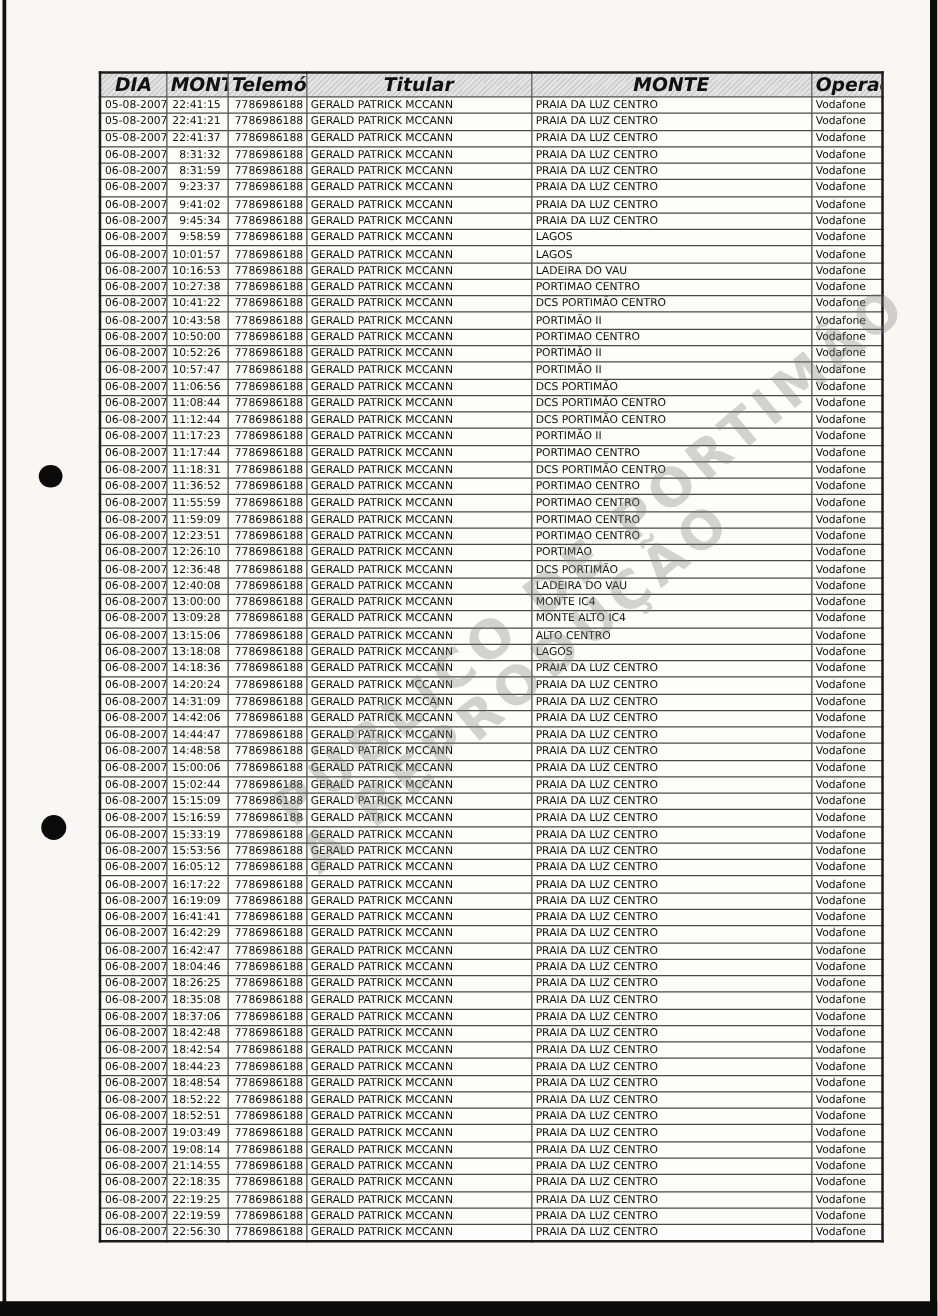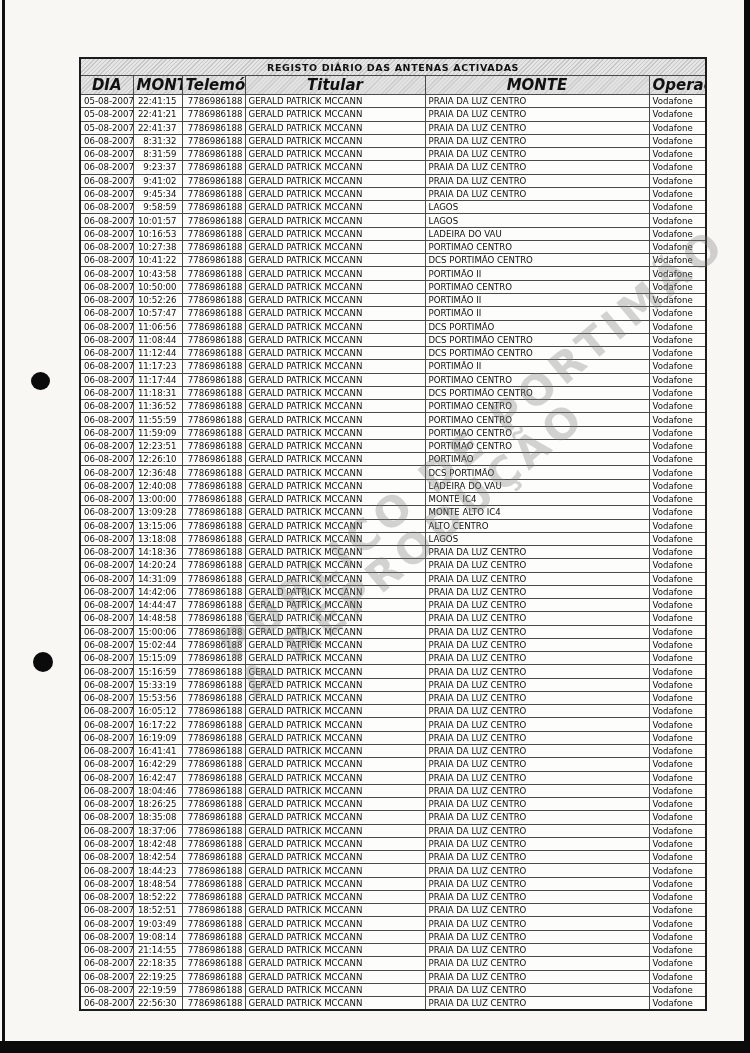--- a/index.html
+++ b/index.html
@@ -72,23 +72,20 @@
   <table class="records">
     <colgroup>
       <col style="width:53px">
       <col style="width:49px">
       <col style="width:63px">
       <col style="width:180px">
       <col style="width:224px">
       <col style="width:57px">
     </colgroup>
     <thead>
-      <tr class="title-row">
-        <th colspan="6">REGISTO DIÁRIO DAS ANTENAS ACTIVADAS</th>
-      </tr>
       <tr class="header-row">
         <th>DIA</th>
         <th>MONTE</th>
         <th>Telemóvel</th>
         <th>Titular</th>
         <th>MONTE</th>
         <th>Operadora</th>
       </tr>
     </thead>
     <tbody>

